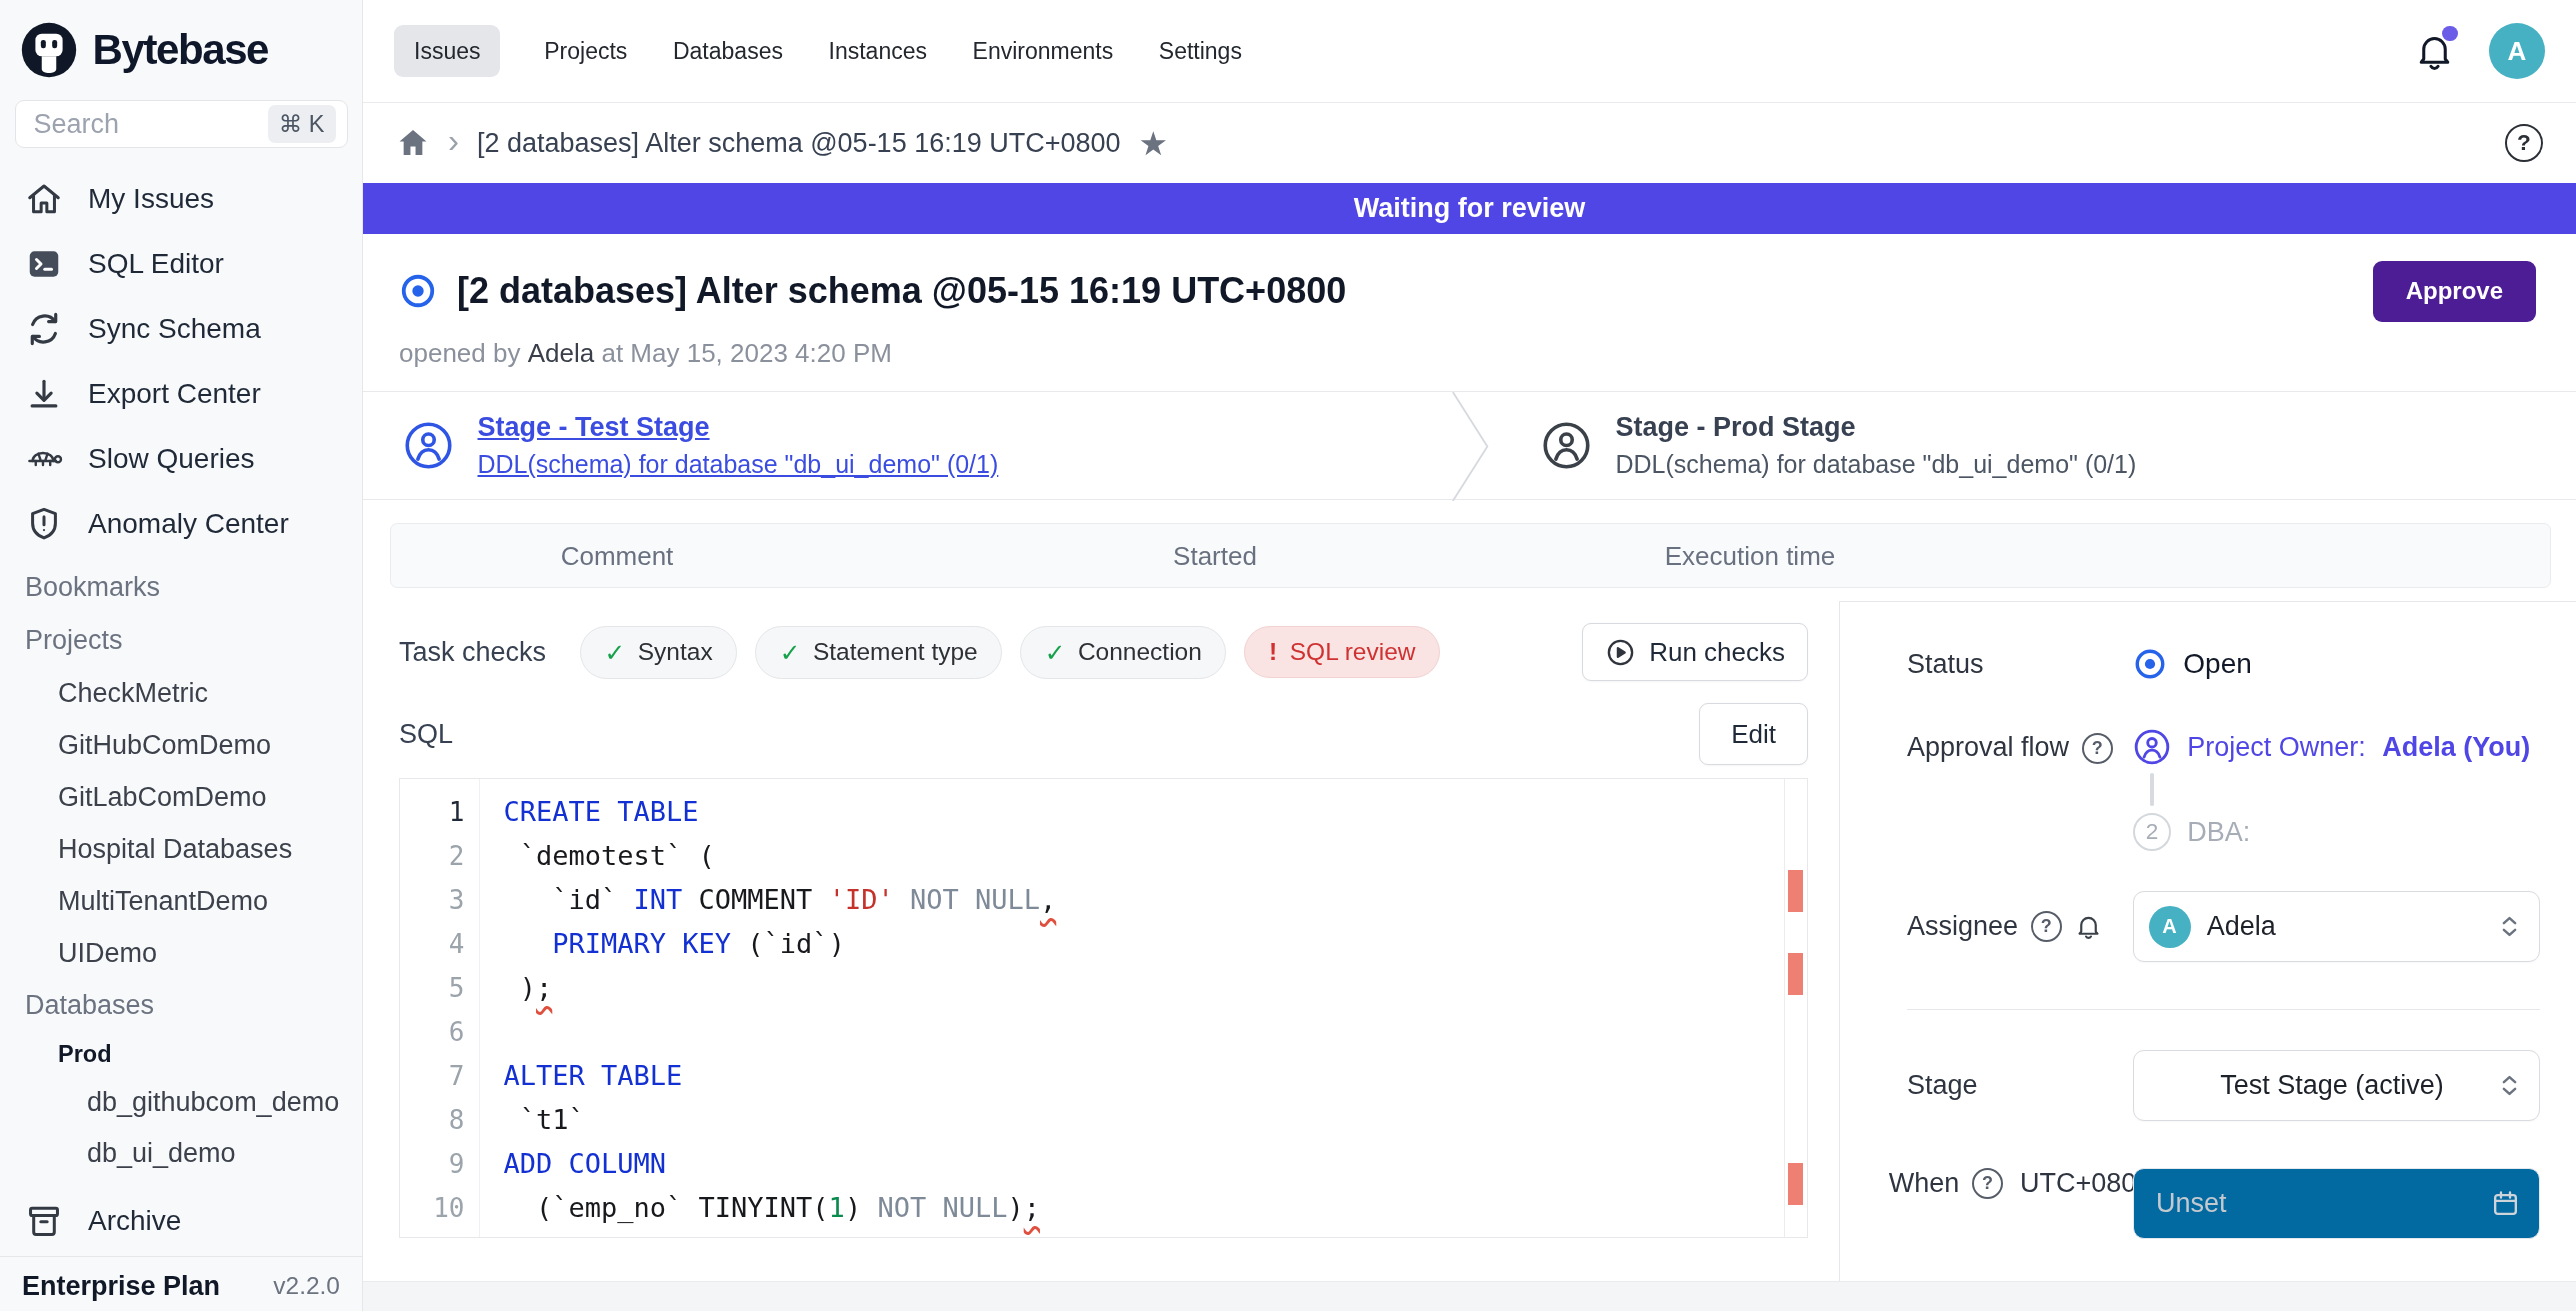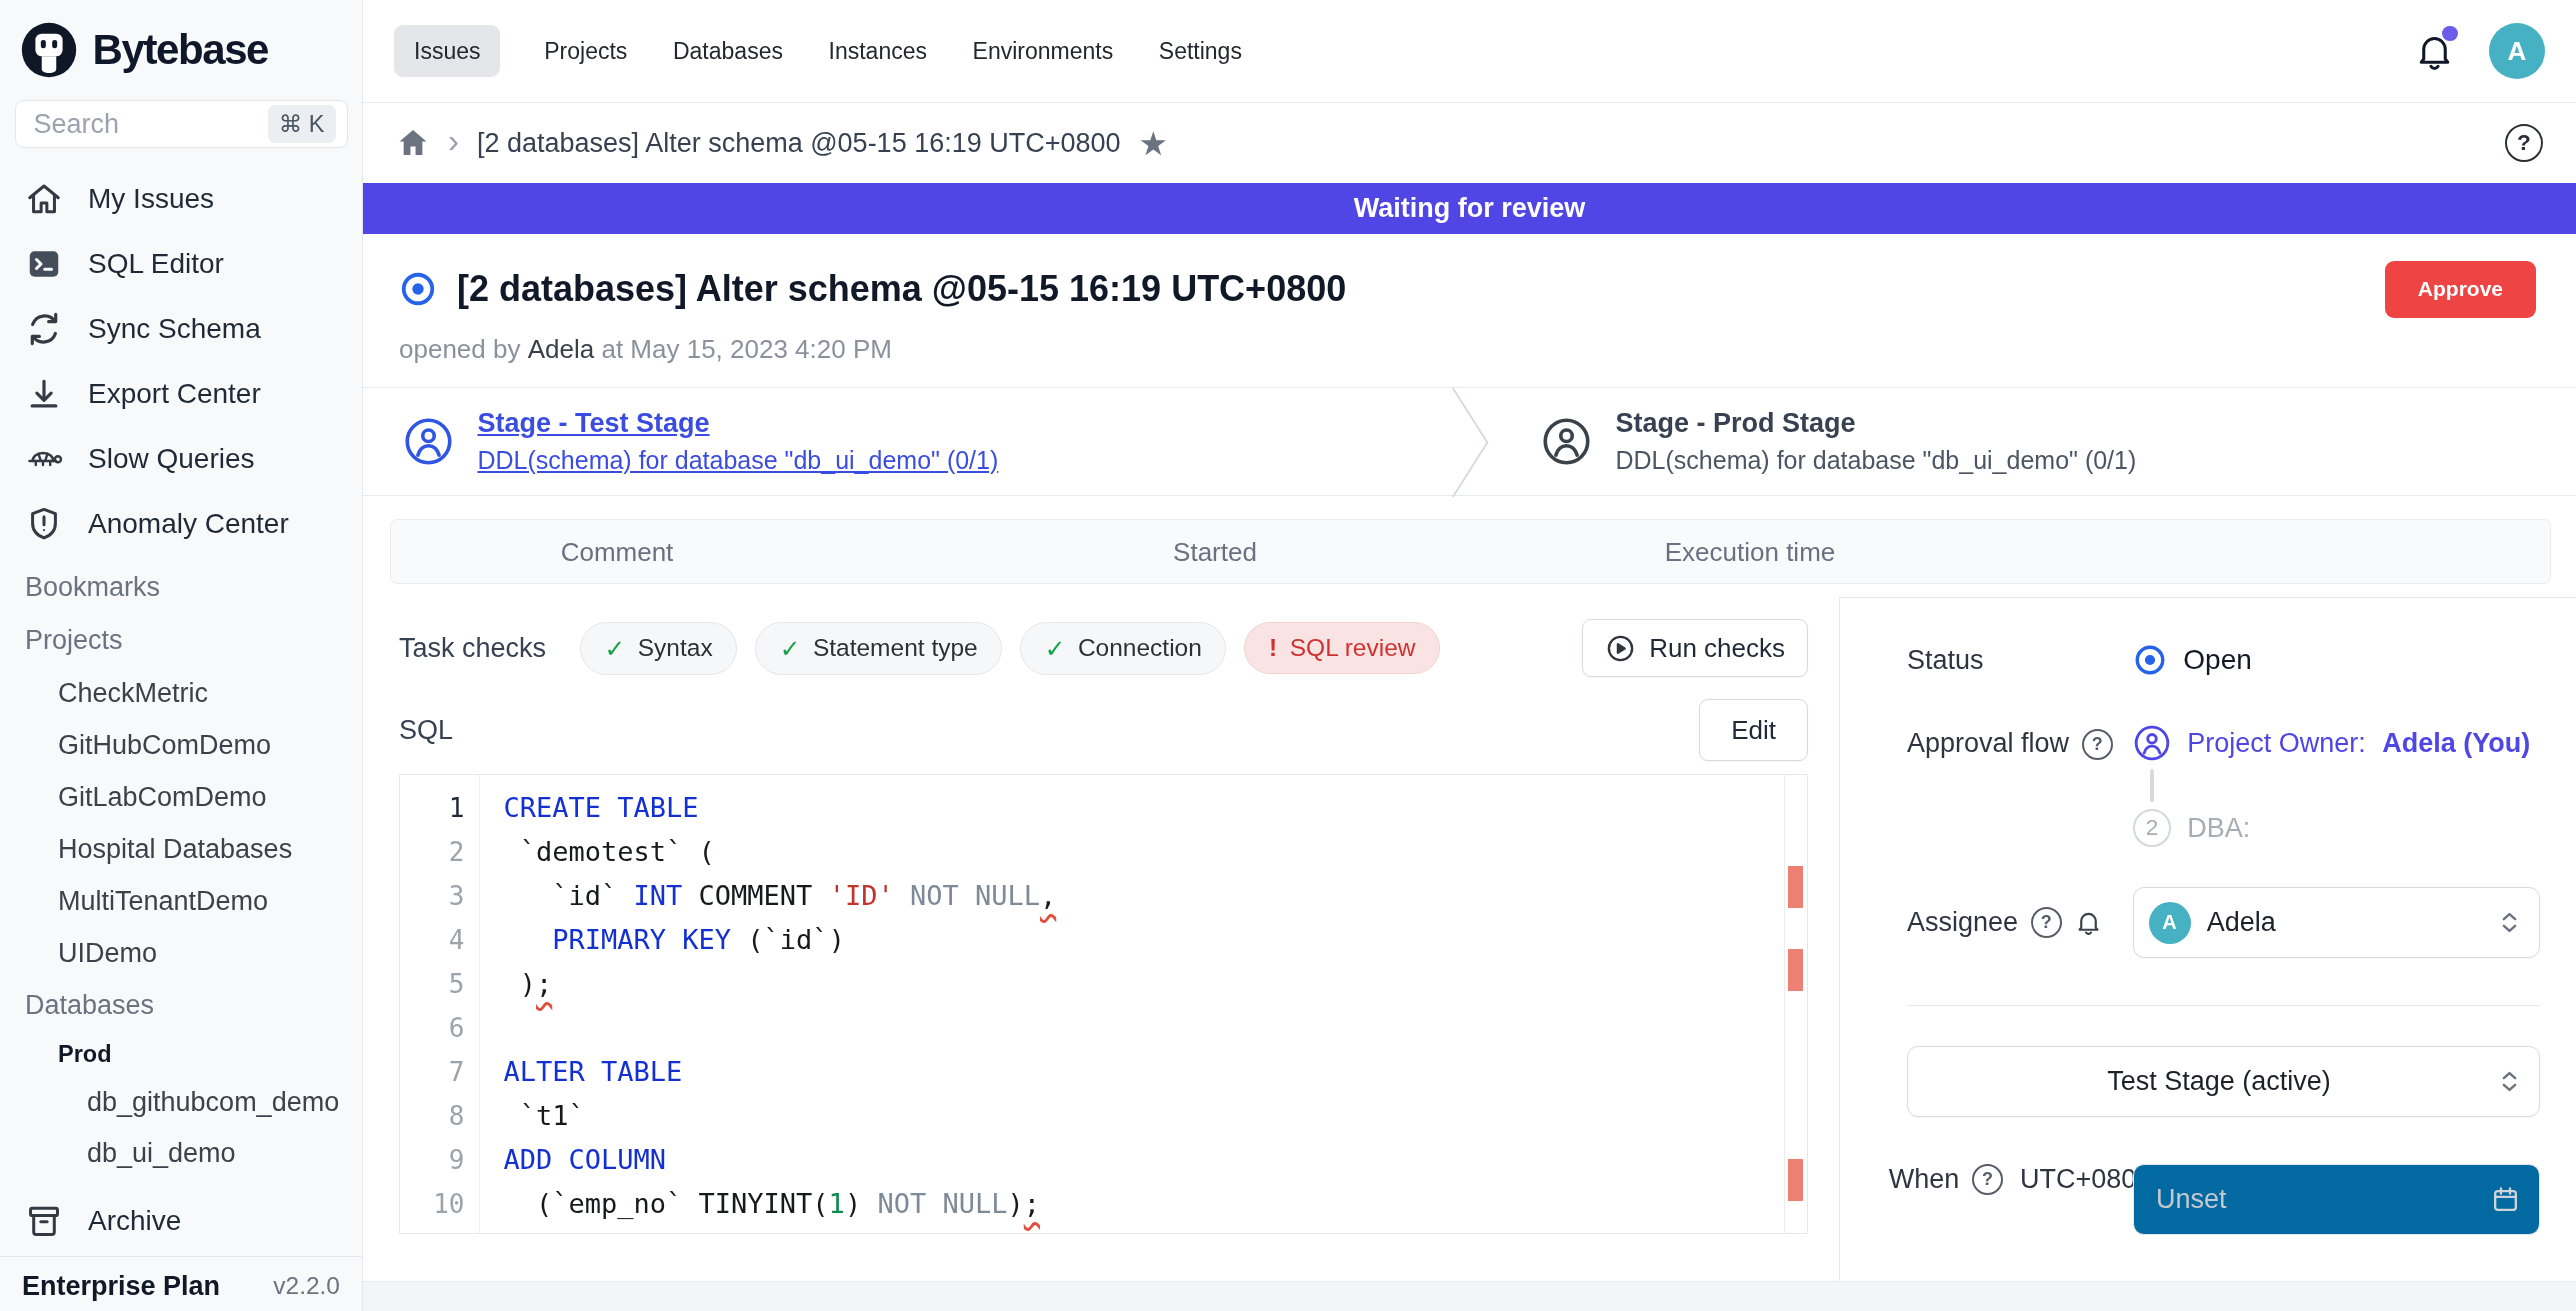--- a/index.html
+++ b/index.html
@@ -76,22 +76,22 @@
 }
 .bc-help { margin-left: auto; width: 38px; height: 38px; font-size: 22.6px; color: #2b2f36; cursor: pointer; }
 
 .banner { height: 51px; background: #5046e5; color: #fff; display: flex; align-items: center; justify-content: center; font-size: 27px; font-weight: 600; flex: none; }
 
 .title-section { padding: 27px 40px 22px 36px; flex: none; }
 .title-row { display: flex; align-items: center; }
 .issue-open-icon { width: 38px; height: 38px; color: #2563eb; flex: none; }
 .issue-title { font-size: 36px; font-weight: 700; color: #111827; margin-left: 20px; }
 .approve-btn {
-  margin-left: auto; background: #ef4444; color: #fff; border: none; font-family: inherit;
-  font-size: 21px; font-weight: 600; padding: 16.3px 33px; border-radius: 9px; cursor: pointer;
+  margin-left: auto; background: #4c1d95; color: #fff; border: none; font-family: inherit;
+  font-size: 24px; font-weight: 600; padding: 16.3px 33px; border-radius: 9px; cursor: pointer;
 }
 .opened-row { margin-top: 16.3px; font-size: 26px; color: #8b919c; }
 .opened-row .author { color: #3a3f4a; font-weight: 500; }
 
 
 .stages { border-top: 0.9px solid #e7e9ec; border-bottom: 0.9px solid #e7e9ec; height: 109px; display: flex; align-items: stretch; flex: none; }
 .stage { display: flex; align-items: center; gap: 23.5px; padding-left: 40px; cursor: pointer; }
 .stage.first { width: 1087px; flex: none; }
 .stage-icon { width: 51px; height: 51px; color: #3b4149; flex: none; }
 .stage.active .stage-icon { color: #2f55e4; }
@@ -554,20 +554,21 @@
                 <path d="M7 9l5-4.5L17 9"></path>
                 <path d="M7 15l5 4.5L17 15"></path>
               </svg>
           </span>
         </span>
       </div>
 
       <hr class="rp-divider">
 
       <div class="rp-row">
+        <span class="rp-label">Stage</span>
         <span class="select-box centered">
           <span class="sel-text">Test Stage (active)</span>
           <span class="selector-ic">
             <svg viewBox="0 0 24 24" width="27" height="27" fill="none" stroke="currentColor" stroke-width="2.2" stroke-linecap="round" stroke-linejoin="round">
                 <path d="M7 9l5-4.5L17 9"></path>
                 <path d="M7 15l5 4.5L17 15"></path>
               </svg>
           </span>
         </span>
       </div>

